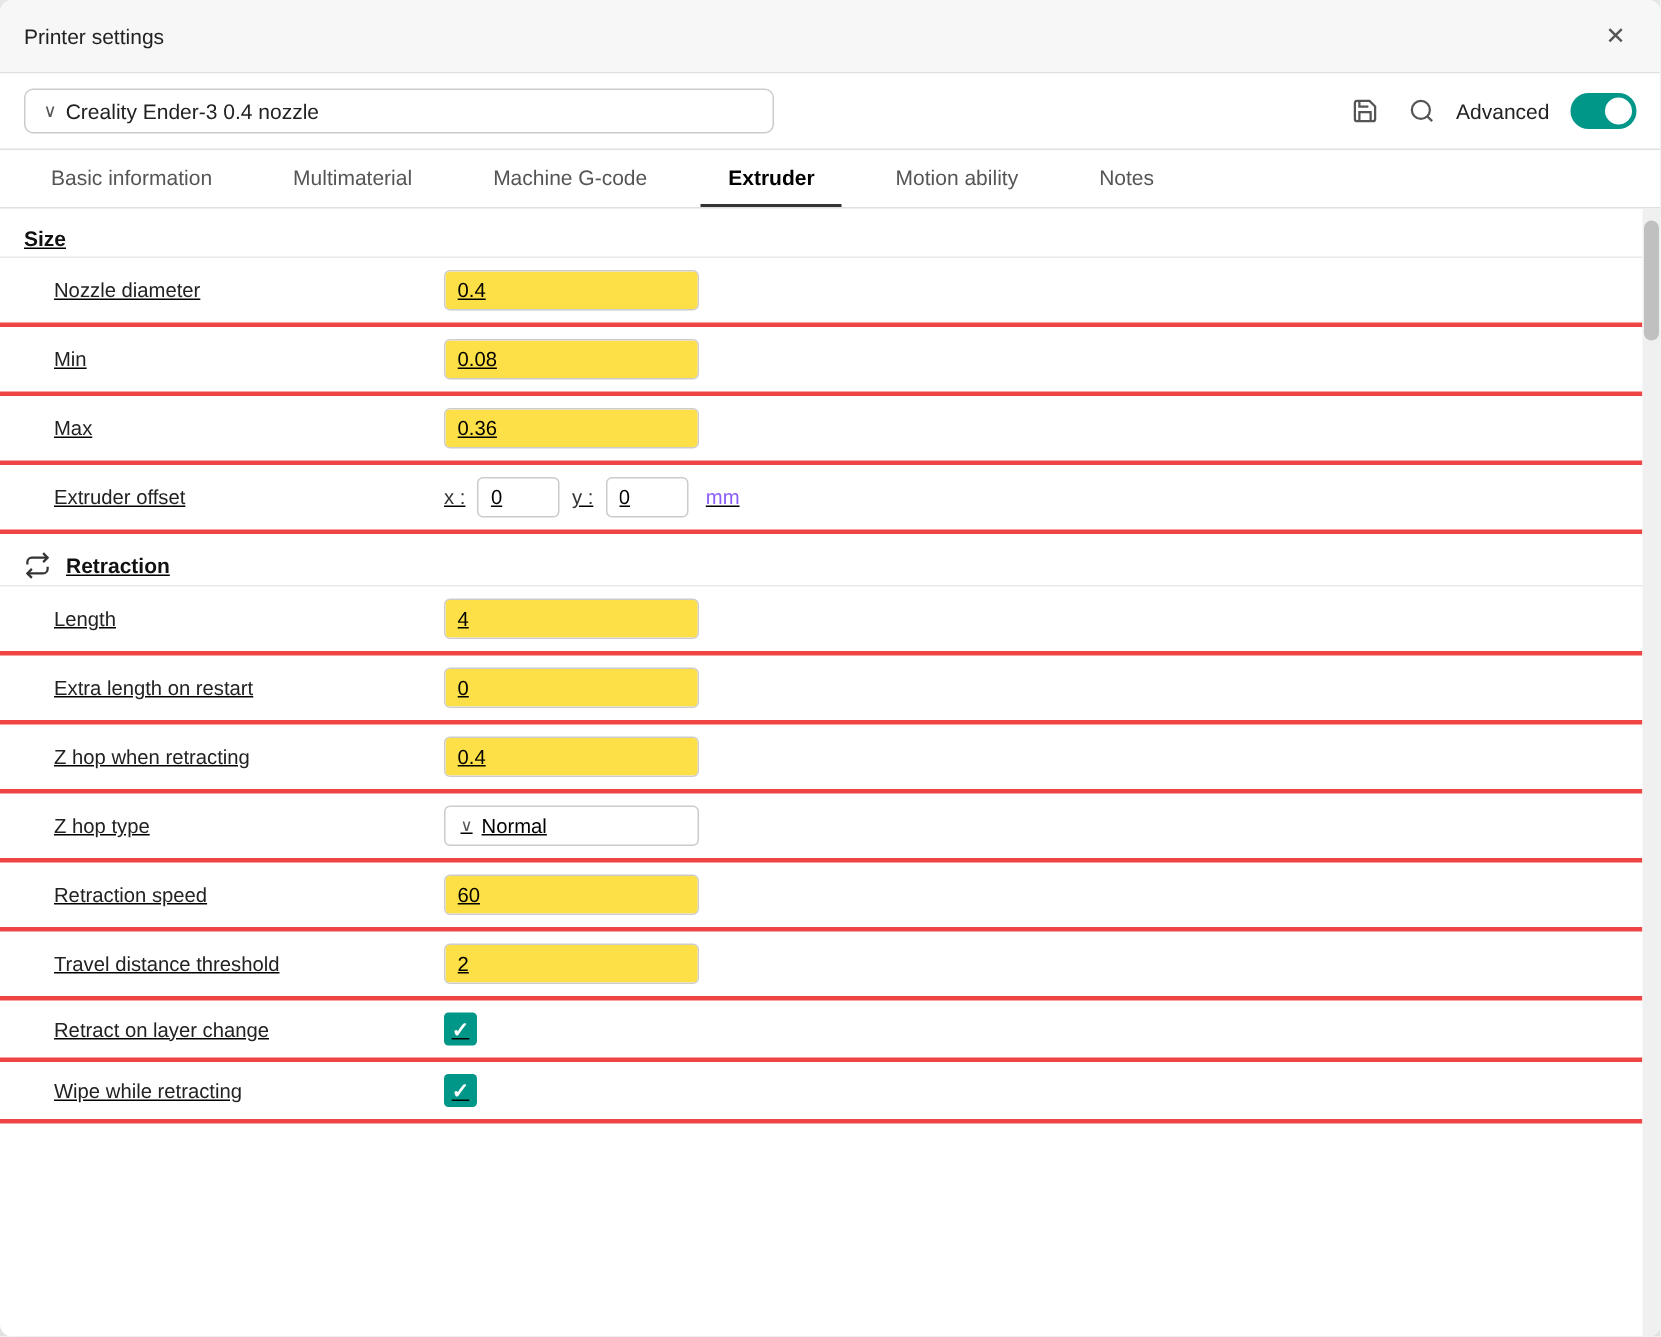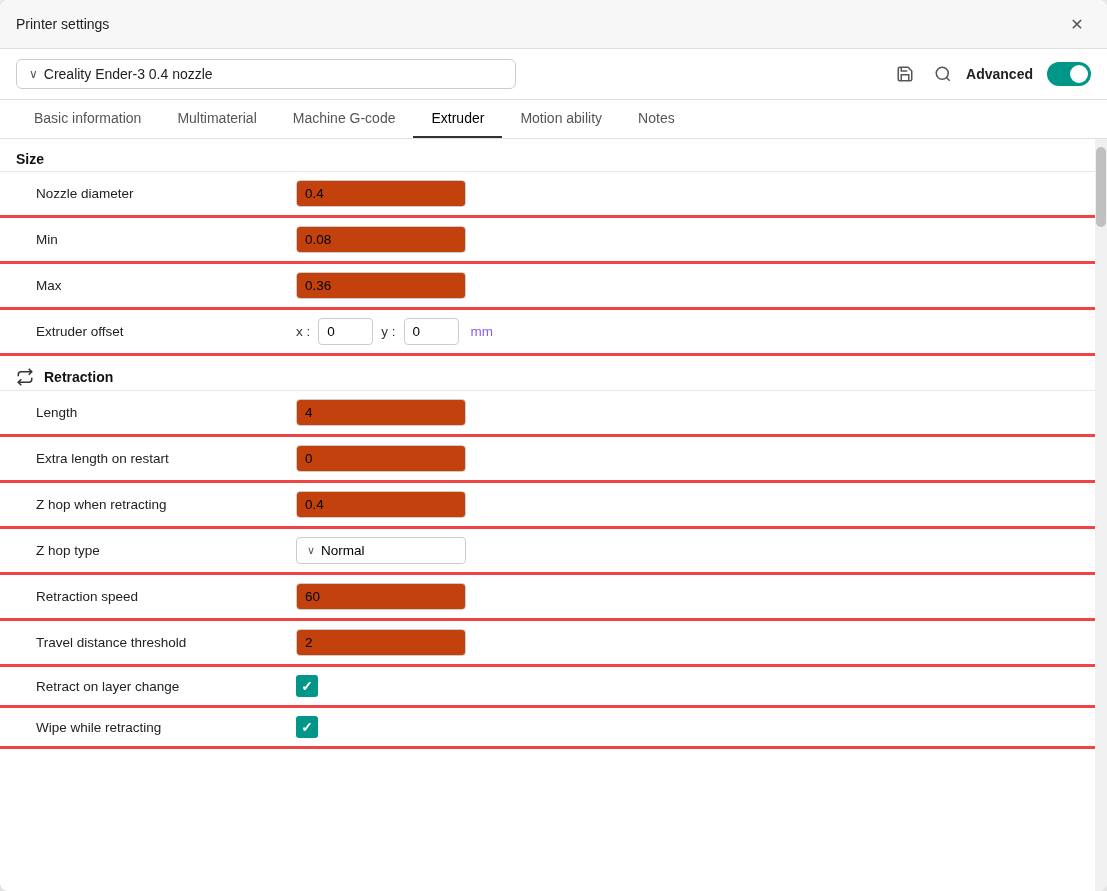--- a/index.html
+++ b/index.html
@@ -63,21 +63,20 @@
       font-size: 14px;
       color: #222;
       cursor: pointer;
     }
 
     .toolbar-icons {
       display: flex;
       align-items: center;
       gap: 8px;
       margin-left: auto;
-      font-weight: bold;
     }
 
     .toolbar-icon-btn {
       width: 30px; height: 30px;
       border: none; background: none;
       cursor: pointer;
       display: flex; align-items: center; justify-content: center;
       color: #555;
       font-size: 16px;
       border-radius: 4px;
@@ -103,47 +102,48 @@
       right: 3px; top: 3px;
       width: 18px; height: 18px;
       background: #fff;
       border-radius: 50%;
     }
 
     .tabs {
       display: flex;
       padding: 0 16px;
       border-bottom: 1px solid #e0e0e0;
-      gap: 0;
+      gap: 18px;
     }
 
     .tab {
       padding: 10px 18px;
       font-size: 14px;
       color: #555;
       cursor: pointer;
       border-bottom: 2px solid transparent;
       white-space: nowrap;
     }
     .tab.active {
       color: #000;
-      font-weight: 400;
+      font-weight: 700;
       border-bottom: 2px solid #333;
     }
 
     .content-area {
       display: flex;
       flex: 1;
       overflow: hidden;
     }
 
     .main-content {
       flex: 1;
       overflow-y: auto;
       padding: 0;
+      text-decoration: underline;
     }
 
     .scrollbar-track {
       width: 12px;
       background: #f0f0f0;
       position: relative;
     }
     .scrollbar-thumb {
       width: 10px;
       height: 80px;
@@ -192,21 +192,21 @@
       overflow: hidden;
       width: 170px;
     }
 
     .input-mm input {
       border: none;
       outline: none;
       font-size: 13.5px;
       padding: 5px 8px;
       flex: 1;
-      background: #c2410c;
+      background: #fde047;
     }
 
     .coord-group {
       display: flex;
       align-items: center;
       gap: 8px;
     }
 
     .coord-label {
       font-size: 13.5px;

